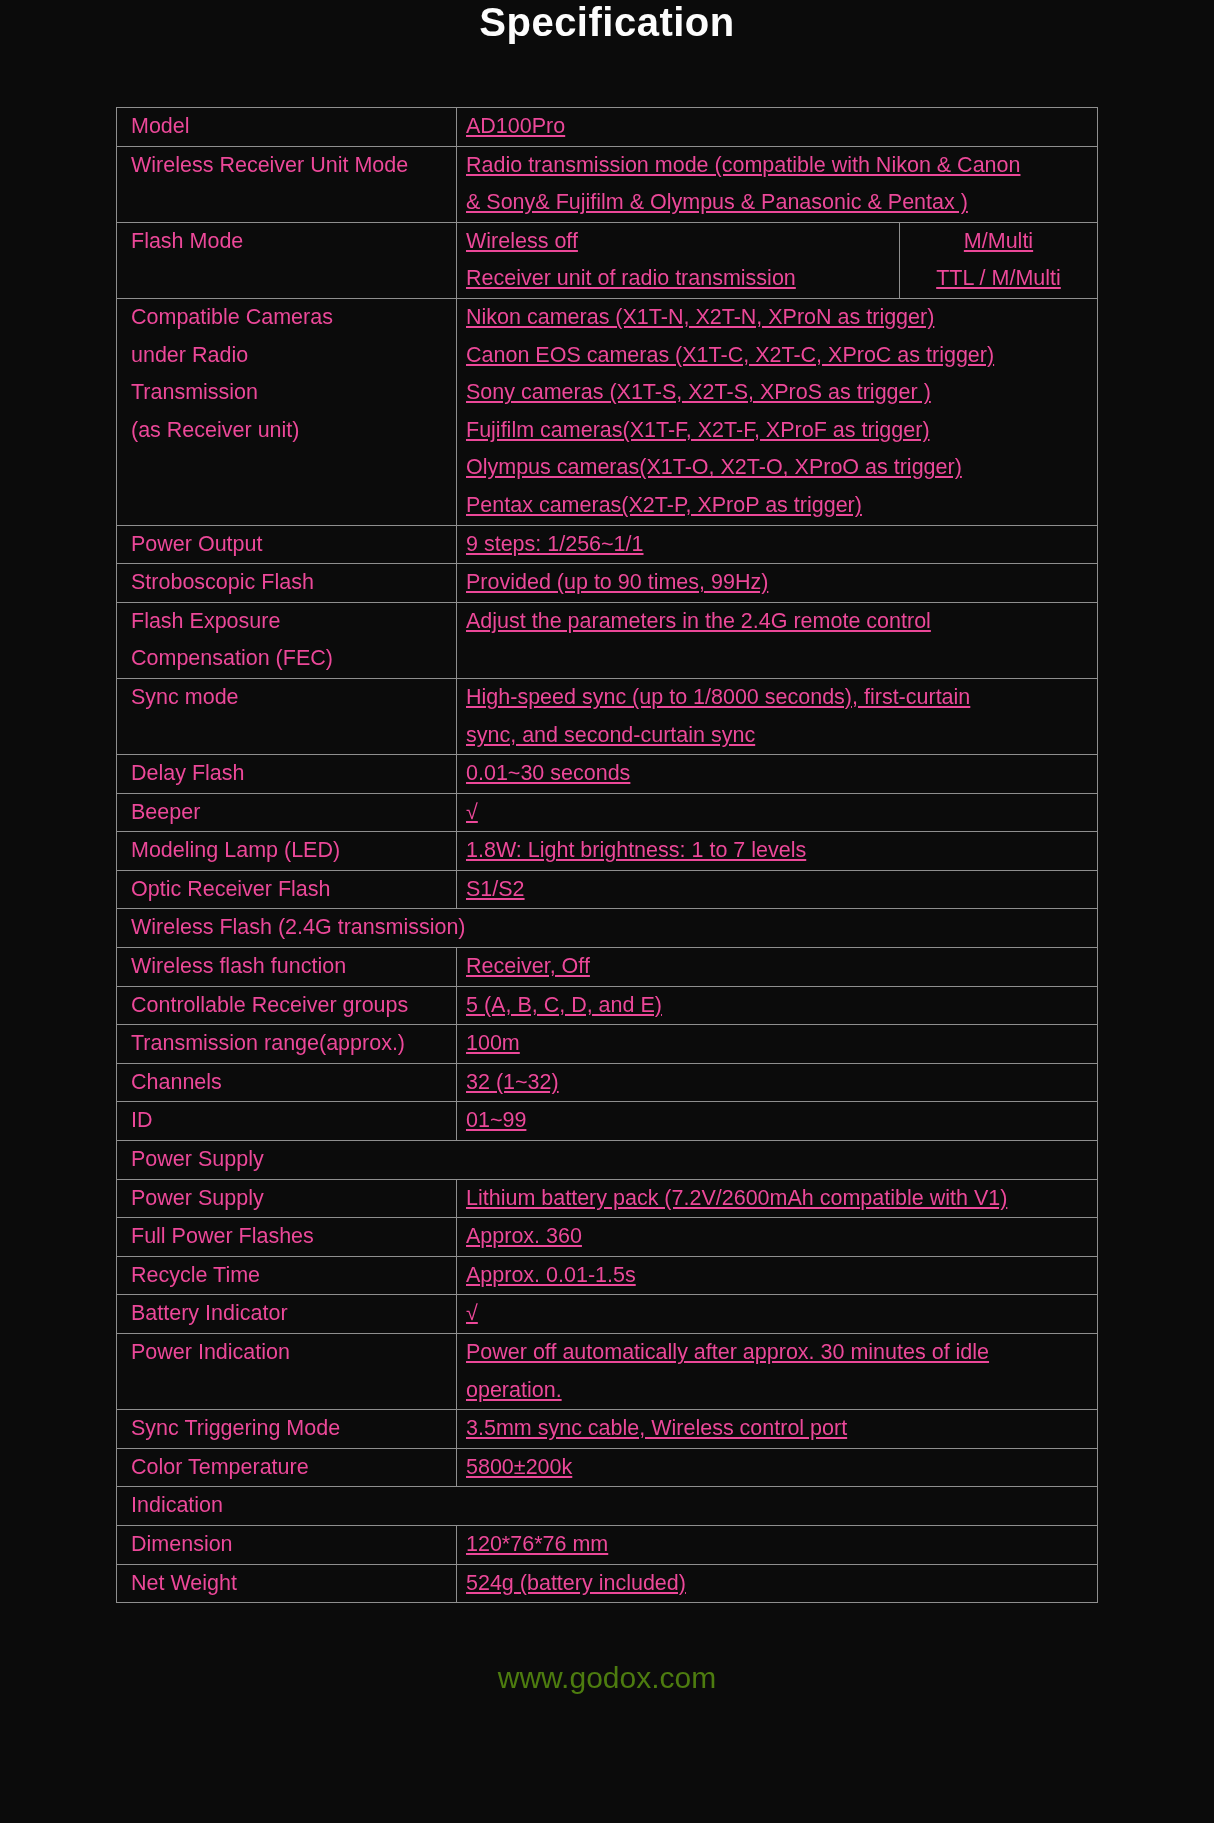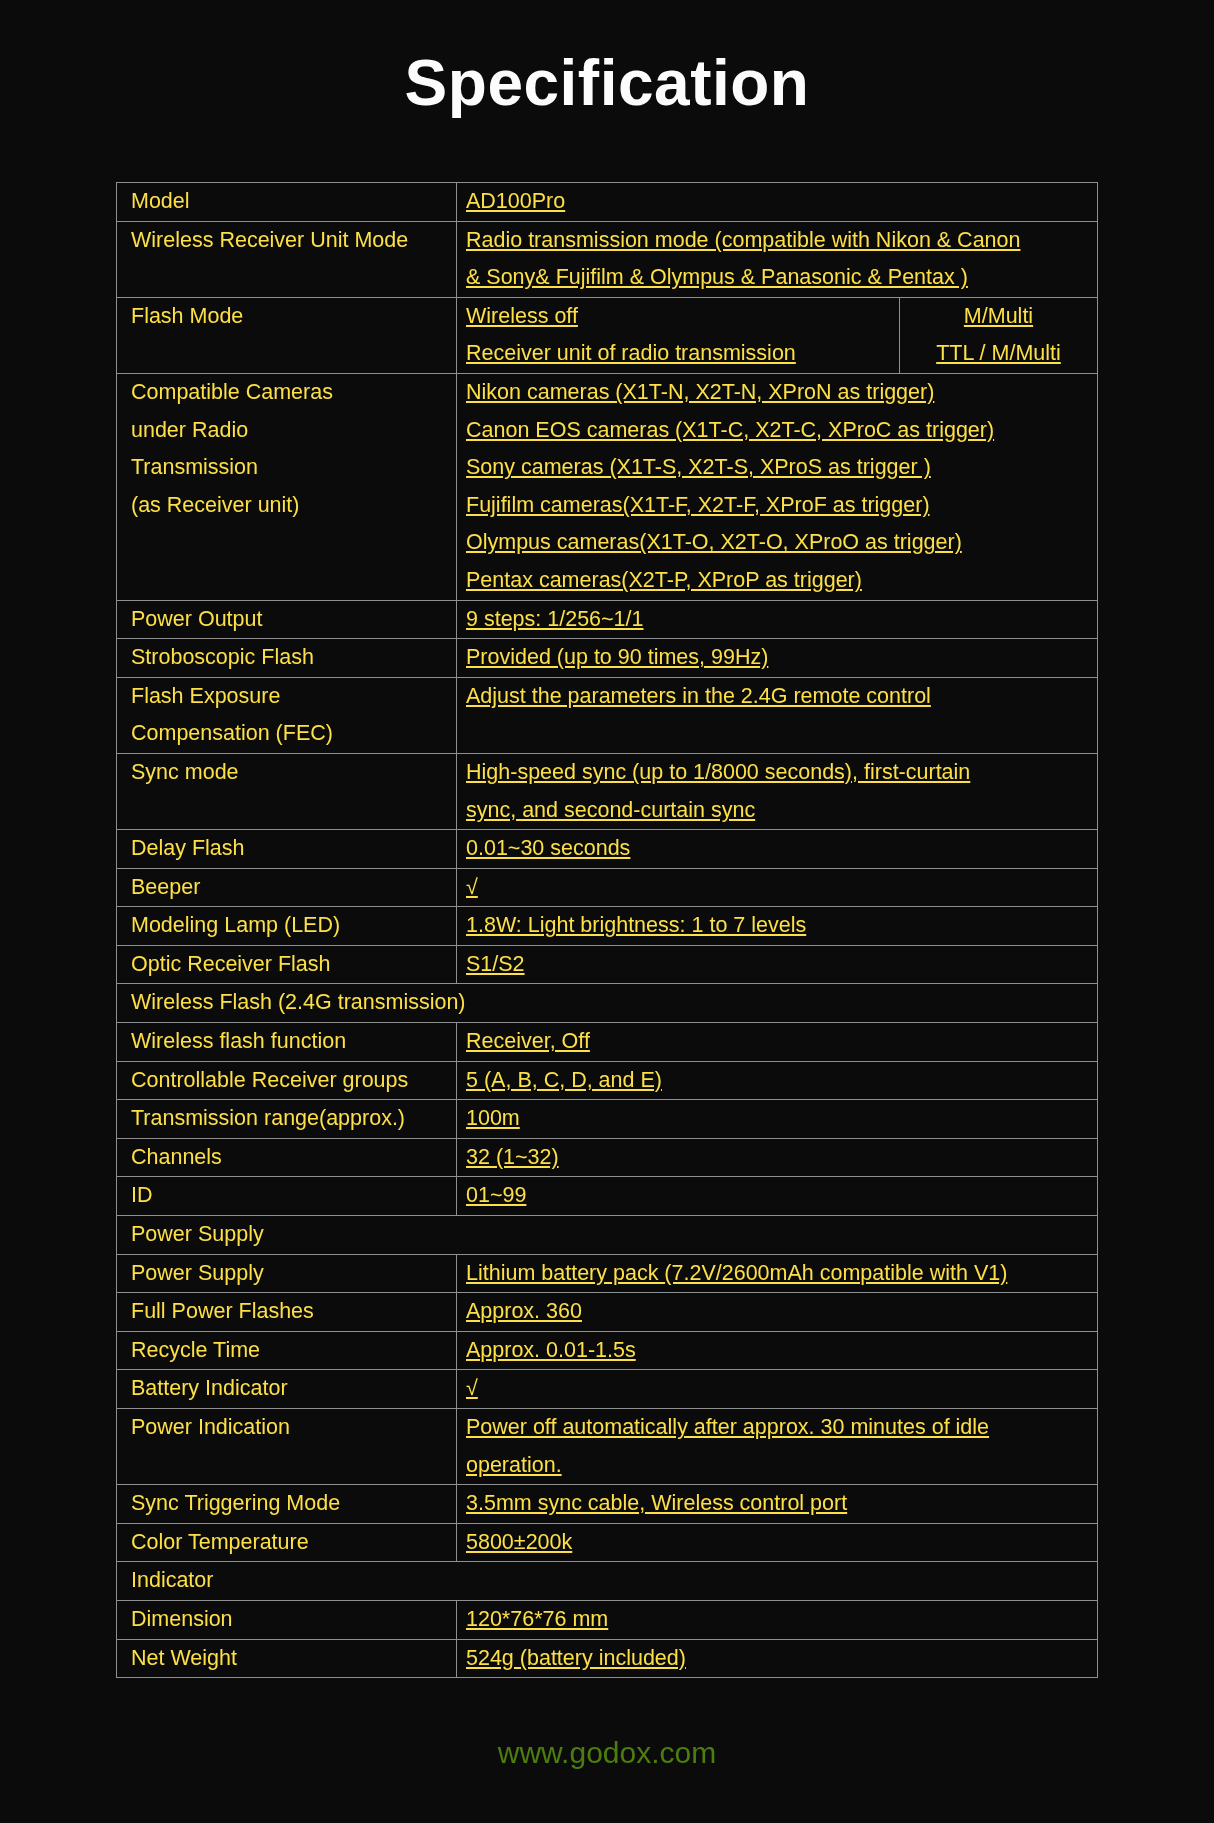--- a/index.html
+++ b/index.html
@@ -8,43 +8,42 @@
   }
   body {
     width: 1214px;
     height: 1823px;
     background: #0b0b0b;
     font-family: "Liberation Sans", sans-serif;
     overflow: hidden;
   }
   .page-title {
     margin: 0;
-    padding-top: 46px;
     text-align: center;
-    font-size: 64px;
+    font-size: 40px;
     font-weight: 800;
     letter-spacing: 0.5px;
     color: #fcfcfc;
   }
   .spec-table {
     width: 980px;
     margin: 62px auto 0 auto;
     border: 1px solid #8f8f8f;
   }
   .row {
     display: flex;
     border-top: 1px solid #8f8f8f;
   }
   .row:first-child {
     border-top: none;
   }
   .cell {
     font-size: 21.5px;
     line-height: 37.6px;
-    color: #fde047;
+    color: #ec4899;
     box-sizing: border-box;
   }
   .cell .line {
     white-space: nowrap;
   }
   .c1 {
     flex: none;
     width: 339px;
     padding-left: 14px;
   }
@@ -294,21 +293,21 @@
     <div class="row">
       <div class="cell c1">
         <div class="line">Color Temperature</div>
       </div>
       <div class="cell c2">
         <div class="line">5800±200k</div>
       </div>
     </div>
     <div class="row section-row">
       <div class="cell c1">
-        <div class="line">Indicator</div>
+        <div class="line">Indication</div>
       </div>
     </div>
     <div class="row">
       <div class="cell c1">
         <div class="line">Dimension</div>
       </div>
       <div class="cell c2">
         <div class="line">120*76*76 mm</div>
       </div>
     </div>

